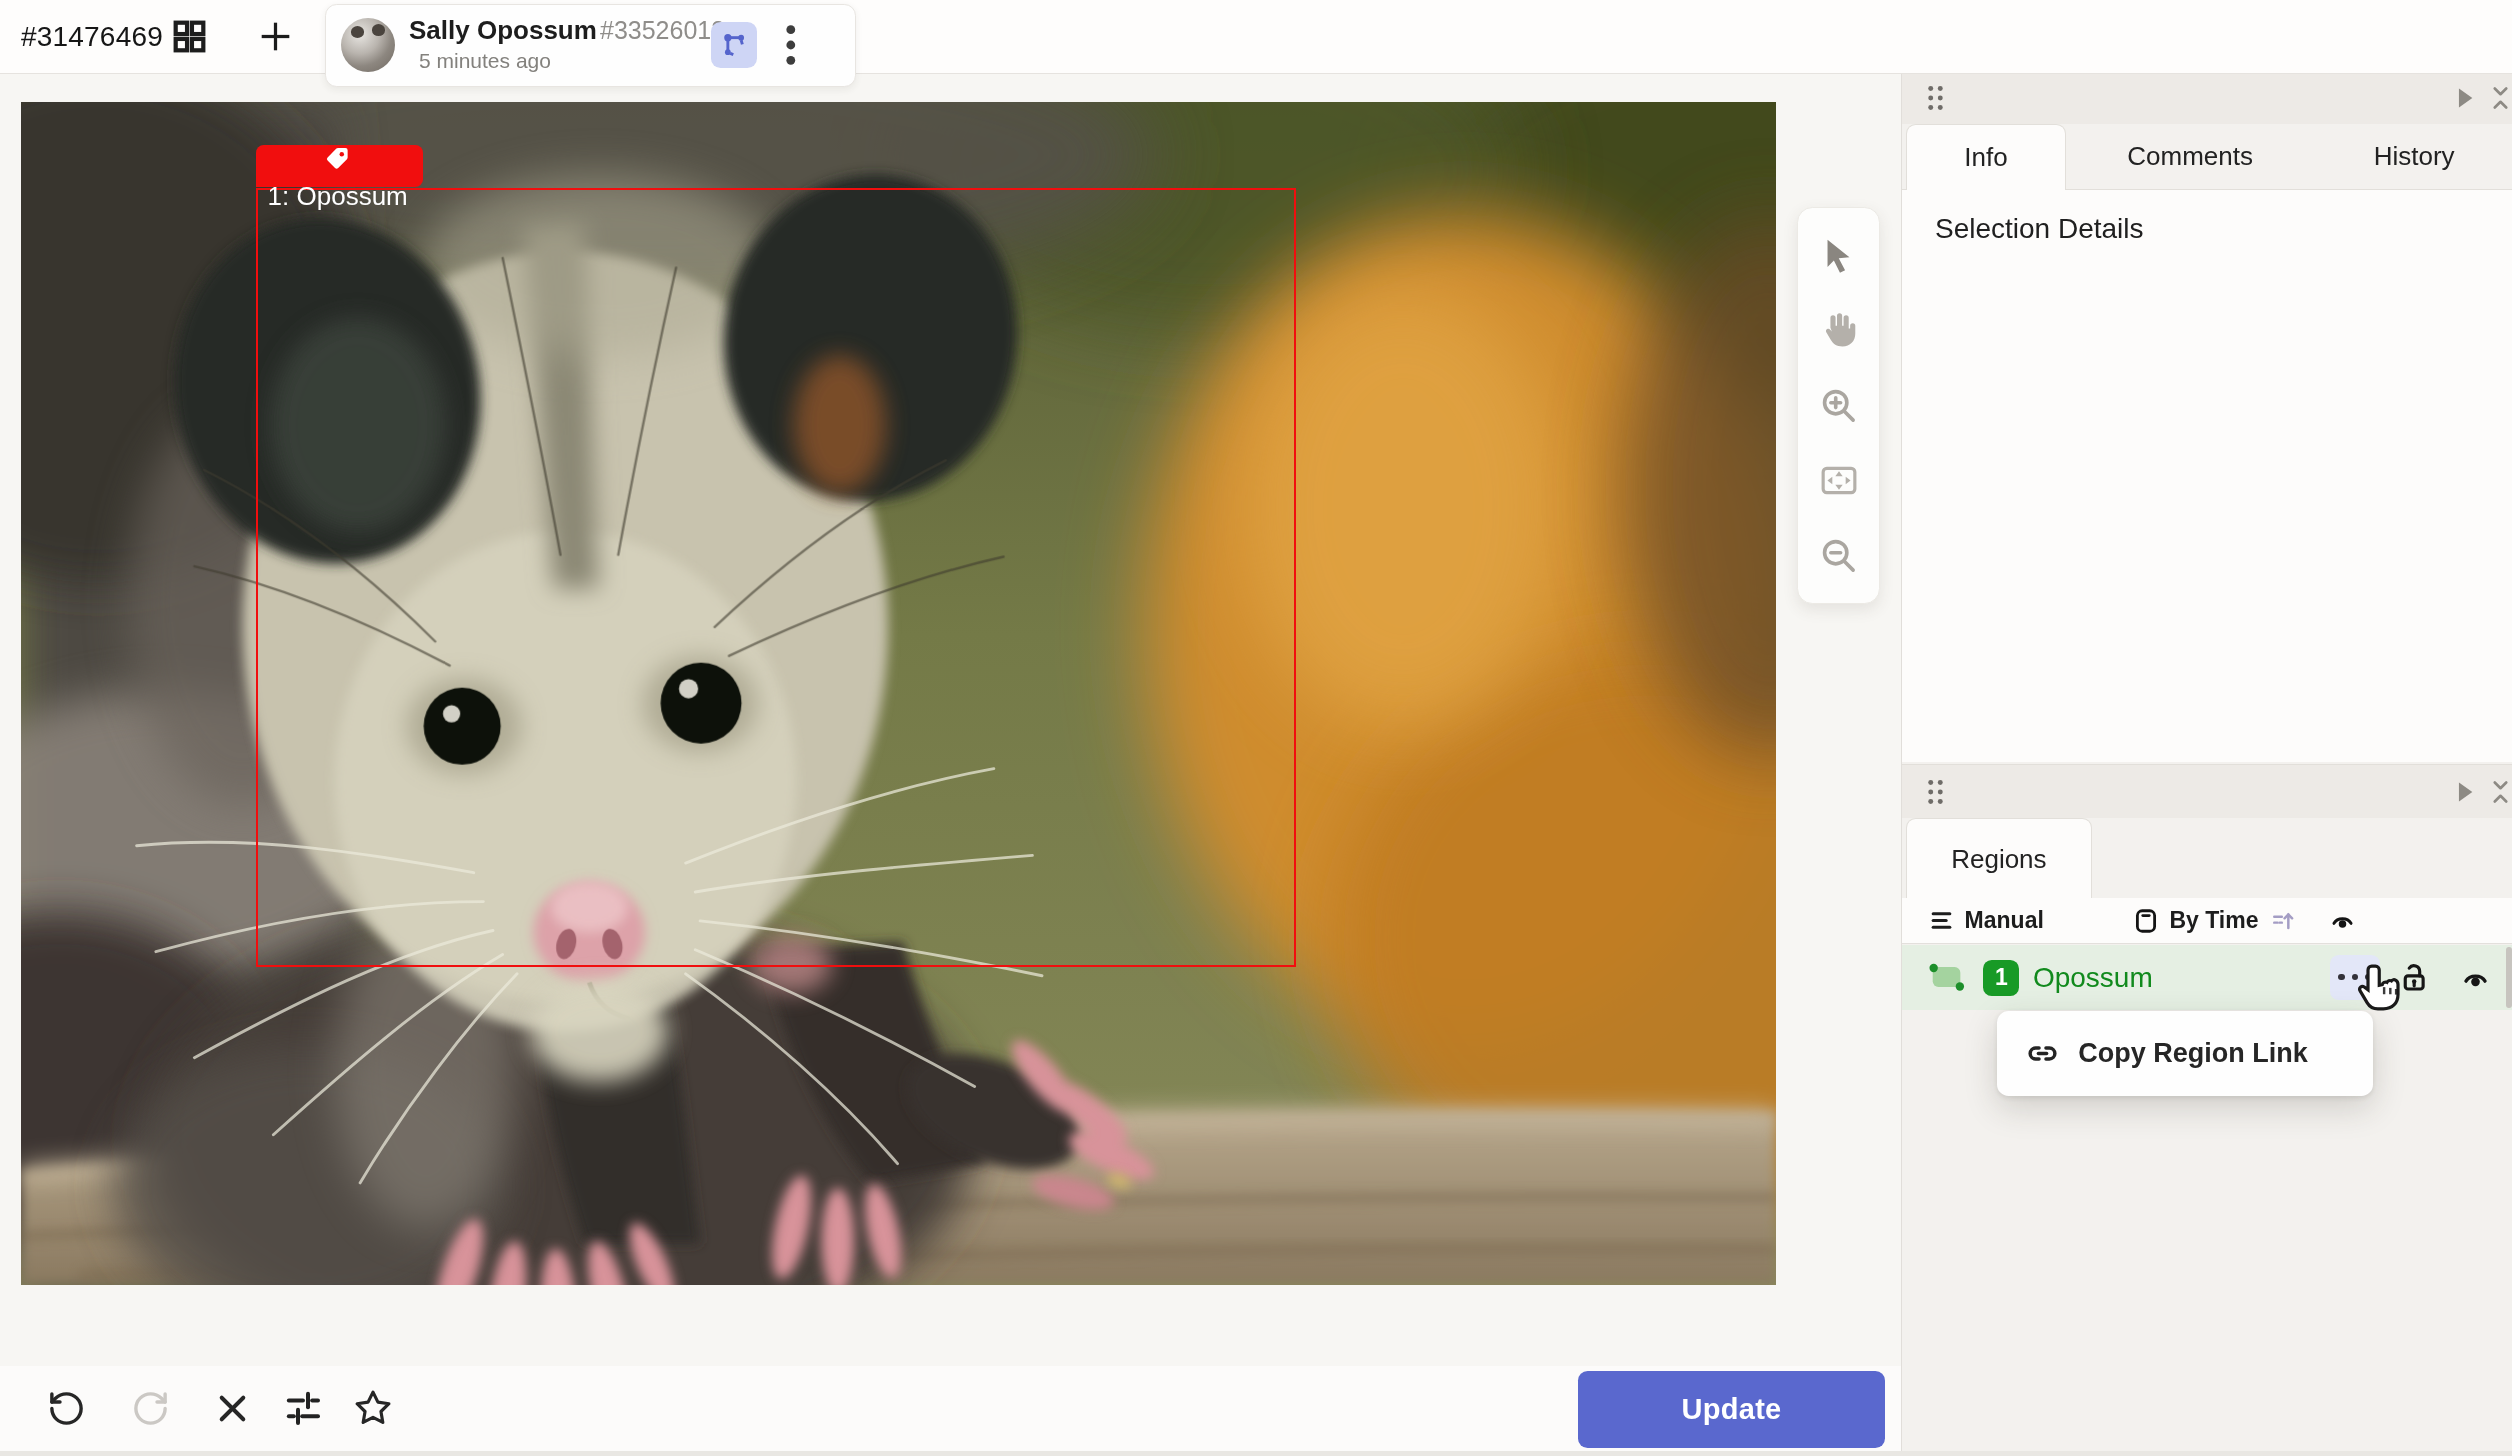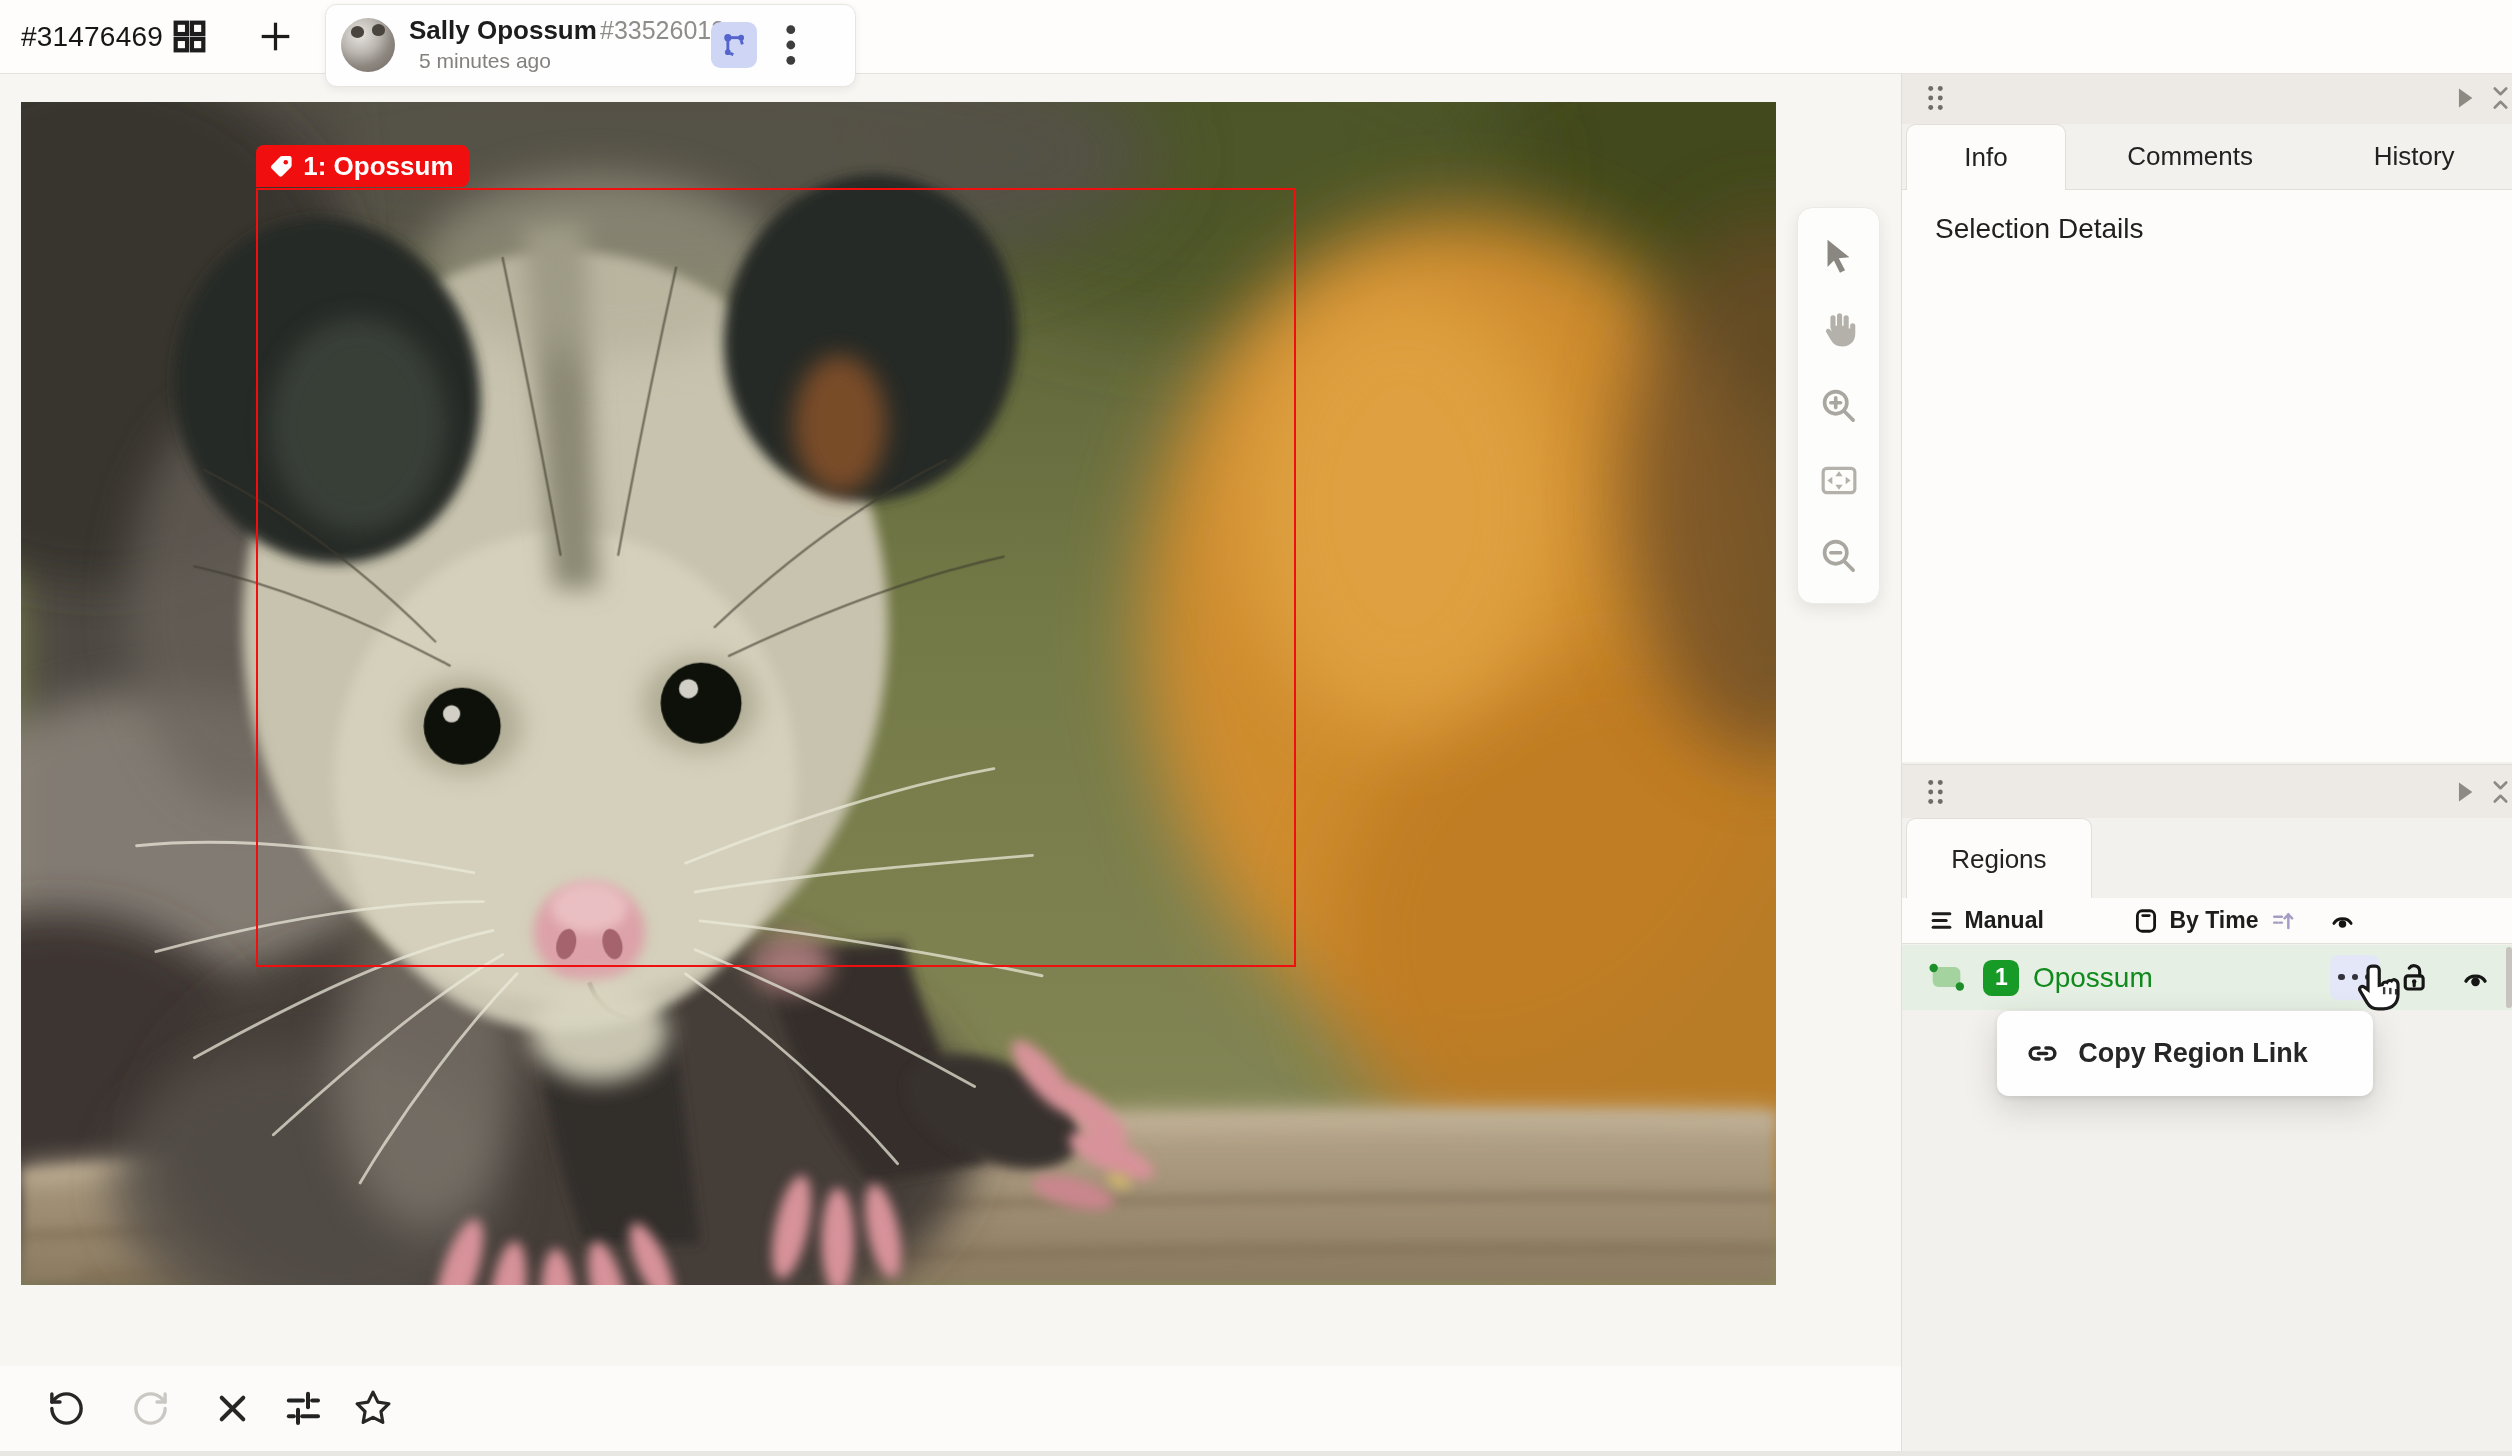--- a/index.html
+++ b/index.html
@@ -23,22 +23,22 @@
   .tab-time{position:absolute;left:93px;top:44px;font-size:21px;color:#83817d;}
   .tab-linkicon{position:absolute;left:385px;top:17.3px;width:46px;height:46px;border-radius:9.6px;background:#ced5f5;
                 display:flex;align-items:center;justify-content:center;}
   .tab-kebab{position:absolute;left:445px;top:15.4px;width:39px;height:50px;display:flex;align-items:center;justify-content:center;}
 
   
   .canvas{position:absolute;left:0;top:74px;width:1901px;height:1382px;background:#f7f6f3;}
   .photo{position:absolute;left:21px;top:28px;width:1755px;height:1183px;overflow:hidden;}
   .bbox{position:absolute;left:256px;top:114px;width:1036px;height:775px;border:2.9px solid #f10e0e;z-index:5;}
   .bbox-label{position:absolute;left:256px;top:71px;height:42px;background:#f10e0e;color:#fff;
-              display:flex;align-items:center;gap:8.7px;padding:0 15.4px 0 11.6px;font-size:26px;font-weight:700;
-              border-radius:7.7px 7.7px 7.7px 0;z-index:6;}
+              display:flex;align-items:center;gap:8.7px;padding:0 15.4px 0 11.6px;font-size:26px;font-weight:400;
+              border-radius:7.7px 7.7px 7.7px 0;z-index:6;flex-direction:column;}
   .palette{position:absolute;left:1797px;top:133px;width:81px;height:376px;background:#fdfdfc;border:1.9px solid #eceae5;
            border-radius:15.4px;box-shadow:0 5.8px 15.4px rgba(70,60,45,.10);z-index:7;
            display:flex;flex-direction:column;align-items:center;justify-content:space-around;padding:9.6px 0;}
   .palette .tool{width:50px;height:50px;display:flex;align-items:center;justify-content:center;}
 
   .lower-left{position:absolute;left:0;top:1211px;width:1901px;height:81px;background:#fbfaf8;border-bottom:1.9px solid #e5e2de;}
   .checkbox{position:absolute;left:21px;top:46px;width:33px;height:33px;border-radius:6.7px;background:#1e98f5;
             display:flex;align-items:center;justify-content:center;}
   .class-label{position:absolute;left:71px;top:44px;font-size:28px;color:#1b1b1b;}
   .class-label sup{font-size:18.3px;color:#1b1b1b;}
@@ -363,20 +363,21 @@
           </svg>
         </span>
       </div>
       <div class="t-btn" style="left:350px;">
         <span>
           <svg width="40" height="40" viewBox="0 0 24 24" fill="none" stroke="#262626" stroke-width="1.9" stroke-linejoin="round">
             <path d="m12 2.5 2.95 5.98 6.6.96-4.78 4.66 1.13 6.58L12 17.57l-5.9 3.11 1.13-6.58L2.45 9.44l6.6-.96L12 2.5z"></path>
           </svg>
         </span>
       </div>
+      <button class="update-btn">Update</button>
     </div>
   </div>
 
   <div class="rpanel">
 
     <div class="pstrip" style="top:0;height:52px;">
       <span class="dots">
         <svg width="21" height="29" viewBox="0 0 22 30" fill="#6f6c68">
           <circle cx="6" cy="5" r="2.6"></circle>
             <circle cx="16" cy="5" r="2.6"></circle>

